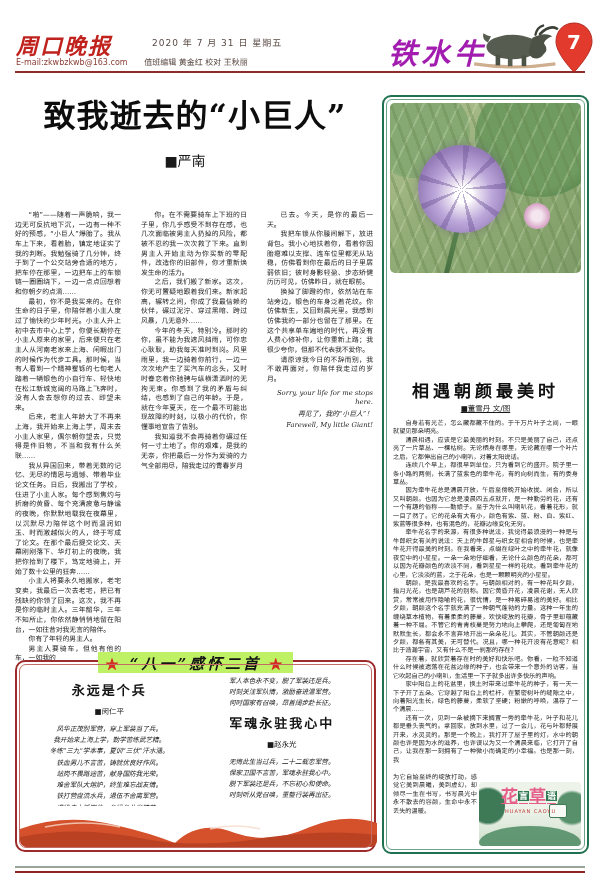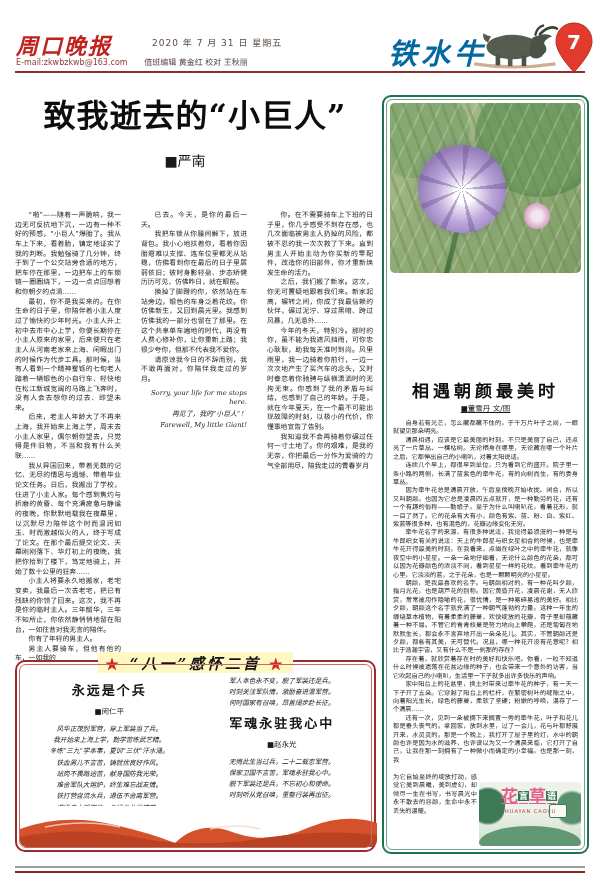--- a/index.html
+++ b/index.html
@@ -7,21 +7,21 @@
         font-family:"DejaVu Sans","Liberation Sans",sans-serif;overflow:hidden;}
 
   
   .masthead{position:absolute;left:16px;top:28px;font-family:"DejaVu Serif","Liberation Serif",serif;
             font-weight:bold;font-style:italic;font-size:22px;color:#c0231e;letter-spacing:2px;}
   .hdr-date{position:absolute;left:152px;top:36px;font-size:9px;color:#5a4a44;letter-spacing:1px;}
   .hdr-meta{position:absolute;left:16px;top:56px;font-size:8px;color:#8a3c33;}
   .hdr-meta .editors{color:#55453f;margin-left:14px;}
   .hdr-rule{position:absolute;left:15px;top:71px;width:570px;height:2px;background:#8e2b2b;}
   .col-flag{position:absolute;left:388px;top:30px;font-family:"DejaVu Serif","Liberation Serif",serif;
-            font-weight:bold;font-style:italic;font-size:29px;color:#0369a1;letter-spacing:4px;}
+            font-weight:bold;font-style:italic;font-size:29px;color:#a21caf;letter-spacing:4px;}
   .buffalo{position:absolute;left:468px;top:24px;width:92px;height:46px;}
   .pin{position:absolute;left:554px;top:22px;width:40px;height:52px;}
 
   
   .ma-title{position:absolute;left:15px;top:90px;width:360px;text-align:center;
             font-family:"DejaVu Serif","Liberation Serif",serif;font-weight:bold;
             font-size:32px;color:#0d0d0d;letter-spacing:1px;}
   .ma-byline{position:absolute;left:5px;top:150px;width:360px;text-align:center;
              font-size:14px;color:#1a1a1a;}
   .ma-cols{position:absolute;left:15px;top:172px;width:358px;height:480px;display:flex;gap:20px;margin-top:39px;}
@@ -29,21 +29,21 @@
             color:#1c1c1c;text-align:justify;}
   .body-col p{margin:0;text-indent:2em;}
   .ending{margin-top:4px;font-family:"DejaVu Serif","Liberation Serif",serif;font-style:italic;}
   .ending p{text-indent:0;text-align:right;margin:0 0 2px 0;}
 
   
   .poems{position:absolute;left:15px;top:660px;width:357px;height:188px;
          border:2px solid #9e2b2b;border-radius:10px;background:#fff;}
   .poems::after{content:"";position:absolute;inset:2px;border:1px solid #c46a64;border-radius:7px;pointer-events:none;}
   .poems-title{position:absolute;left:0;right:0;top:-10px;text-align:center;}
-  .poems-title .inner{display:inline-block;background:#fef9c3;padding:0 8px;
+  .poems-title .inner{display:inline-block;background:#bef264;padding:0 8px;
         font-family:"DejaVu Serif","Liberation Serif",serif;font-weight:bold;font-style:italic;
         font-size:15px;color:#141414;letter-spacing:3px;}
   .star{color:#d42c22;font-style:normal;font-size:13px;}
   .poems-cols{position:absolute;left:14px;right:14px;top:14px;bottom:44px;display:flex;gap:16px;overflow:hidden;}
   .poem-col{width:50%;overflow:hidden;}
   .poem-title{text-align:center;font-family:"DejaVu Serif","Liberation Serif",serif;
               font-weight:bold;font-size:13px;color:#141414;letter-spacing:2px;margin:4px 0 6px 0;}
   .poem-author{text-align:center;font-size:7.5px;color:#1a1a1a;margin-bottom:8px;}
   .poem-lines p{margin:0 0 1px 0;text-align:center;font-size:6.6px;line-height:1.55;
                 font-family:"DejaVu Serif","Liberation Serif",serif;font-style:italic;color:#17171a;}
@@ -134,38 +134,38 @@
     <div class="body-col">
         <p>“啪”——随着一声脆响，我一边无可反抗地下沉，一边有一种不好的预感，“小巨人”爆胎了。我从车上下来，看着胎，镇定地证实了我的判断。我勉强骑了几分钟，终于到了一个公交站旁合适的地方，把车停在那里，一边把车上的车锁链一圈圈绕下，一边一点点回想着和你朝夕的点滴……</p>
         <p>最初，你不是我买来的。在你生命的日子里，你陪伴着小主人度过了愉快的少年时光。小主人升上初中去市中心上学，你便长期停在小主人原来的家里，后来便只在老主人从河南老家来上海、闲暇出门的时候作为代步工具。那时候，当有人看到一个精神矍铄的七旬老人踏着一辆银色的小自行车、轻快地在松江新城宽阔的马路上飞奔时，没有人会去想你的过去、即望未来。</p>
         <p>后来，老主人年龄大了不再来上海，我开始来上海上学，周末去小主人家里，偶尔朝你望去，只觉得是件旧物，不当和我有什么关联……</p>
         <p>我从异国回来，带着无数的记忆、无尽的情思与遗憾、带着毕业论文任务。日后，我搬出了学校，住进了小主人家。每个感到焦灼与折磨的黄昏、每个充满疲惫与静谧的夜晚，你默默地载我在夜幕里，以沉默尽力陪伴这个时而温润如玉、时而激越似火的人，终于写成了论文。在那个最后提交论文、天幕刚刚落下、华灯初上的夜晚，我把你拾到了楼下，笃定地骑上，开始了数十公里的狂奔……</p>
         <p>小主人将要永久地搬家，老宅变卖，我最后一次去老宅，把已有残缺的你领了回来。这次，我不再是你的临时主人。三年韶华，三年不知所止，你依然静悄悄地留在阳台，一如往昔对我无言的陪伴。</p>
         <p>你有了年轻的男主人。</p>
         <p>男主人要骑车，但他有他的车，一如我的</p>
       </div>
     <div class="body-col">
+        <p>你。在不需要骑车上下班的日子里，你几乎感受不到存在感，也几次面临被男主人扔掉的风险，都被不忍的我一次次救了下来。直到男主人开始主动为你买新的零配件，改造你的旧部件，你才重新焕发生命的活力。</p>
+        <p>之后，我们搬了新家。这次，你无可置疑地跟着我们来。新家起高，辗转之间，你成了我最信赖的伙伴，碾过泥泞、穿过黑暗、跨过风暴，几无意外……</p>
+        <p>今年的冬天，特别冷。那时的你，虽不能为我遮风挡雨，可你忠心耿耿，助我每天准时到岗。风里雨里，我一边骑着你前行，一边一次次地产生了买汽车的念头，又时时眷恋着你驰骋与纵横潇洒时的无拘无束。你感到了我的矛盾与纠结，也感到了自己的年龄。于是，就在今年夏天，在一个最不可能出现故障的时刻，以极小的代价，你懂事地宣告了告别。</p>
+        <p>我知道我不会再骑着你碾过任何一寸土地了。你的艰难，是我的无奈，你把最后一分作为爱骑的力气全部用尽，陪我走过的青春岁月</p>
+      </div>
+    <div class="body-col">
       <div>
           <p>已去。今天，是你的最后一天。</p>
           <p>我把车锁从你腰间解下，放进背包。我小心地扶着你，看着你因胎瘪难以支撑、连车位里都无从站稳，仿佛看到你在最后的日子里孱弱依旧；彼时身影轻盈、步态矫健历历可见，仿佛昨日，就在眼前。</p>
           <p>换掉了脚蹬的你，依然站在车站旁边，银色的车身泛着花纹。你仿佛新生，又回到晨光里。我感到仿佛我的一部分也留在了那里。在这个共享单车遍地的时代，再没有人费心修补你，让你重新上路；我很少夸你，但那不代表我不爱你。</p>
           <p>请原谅我今日的不辞而别，我不敢再面对，你陪伴我走过的岁月。</p>
         </div>
       <div class="ending">
           <p>Sorry, your life for me stops here.</p>
           <p>再见了，我的“小巨人”！</p>
           <p>Farewell, My little Giant!</p>
         </div>
     </div>
-    <div class="body-col">
-        <p>你。在不需要骑车上下班的日子里，你几乎感受不到存在感，也几次面临被男主人扔掉的风险，都被不忍的我一次次救了下来。直到男主人开始主动为你买新的零配件，改造你的旧部件，你才重新焕发生命的活力。</p>
-        <p>之后，我们搬了新家。这次，你无可置疑地跟着我们来。新家起高，辗转之间，你成了我最信赖的伙伴，碾过泥泞、穿过黑暗、跨过风暴，几无意外……</p>
-        <p>今年的冬天，特别冷。那时的你，虽不能为我遮风挡雨，可你忠心耿耿，助我每天准时到岗。风里雨里，我一边骑着你前行，一边一次次地产生了买汽车的念头，又时时眷恋着你驰骋与纵横潇洒时的无拘无束。你感到了我的矛盾与纠结，也感到了自己的年龄。于是，就在今年夏天，在一个最不可能出现故障的时刻，以极小的代价，你懂事地宣告了告别。</p>
-        <p>我知道我不会再骑着你碾过任何一寸土地了。你的艰难，是我的无奈，你把最后一分作为爱骑的力气全部用尽，陪我走过的青春岁月</p>
-      </div>
   </div>
 
   <div class="poems">
     <div class="poems-title">
       <span class="inner">
         <span class="star">★</span>
         <span>“八一”感怀二首</span>
         <span class="star">★</span>
       </span>
     </div>

